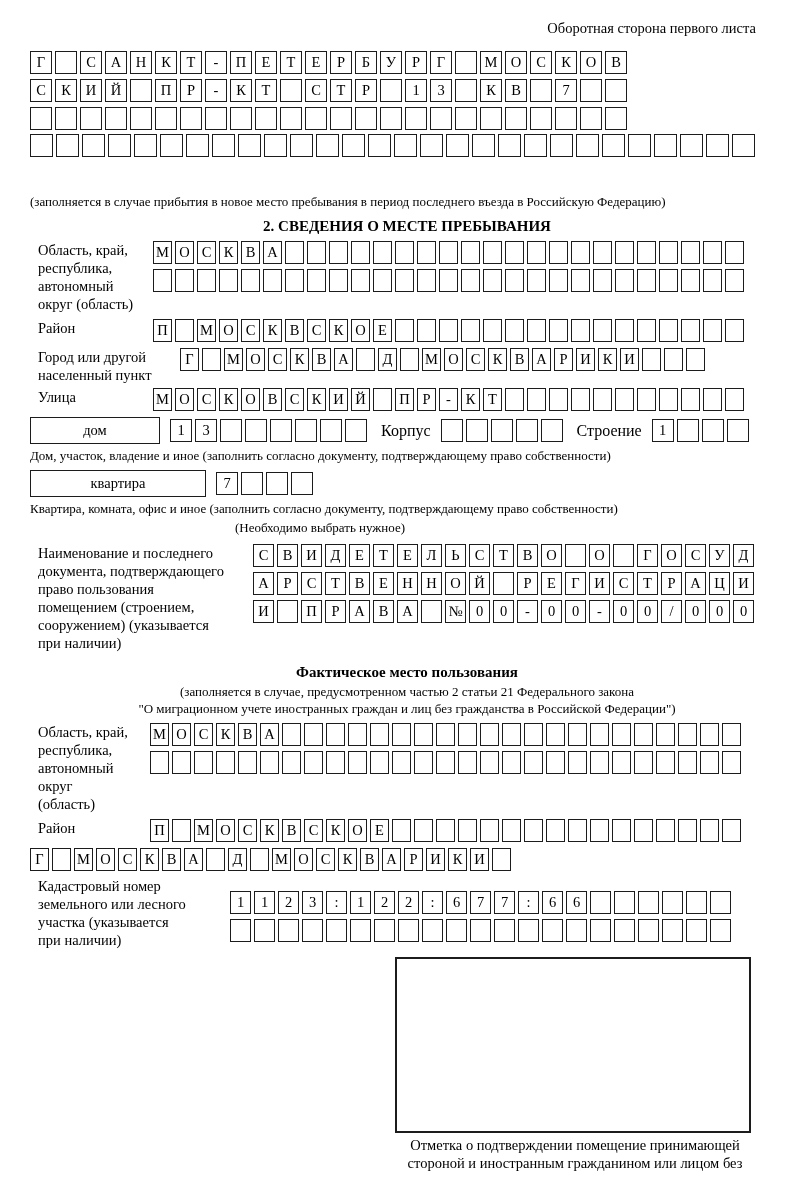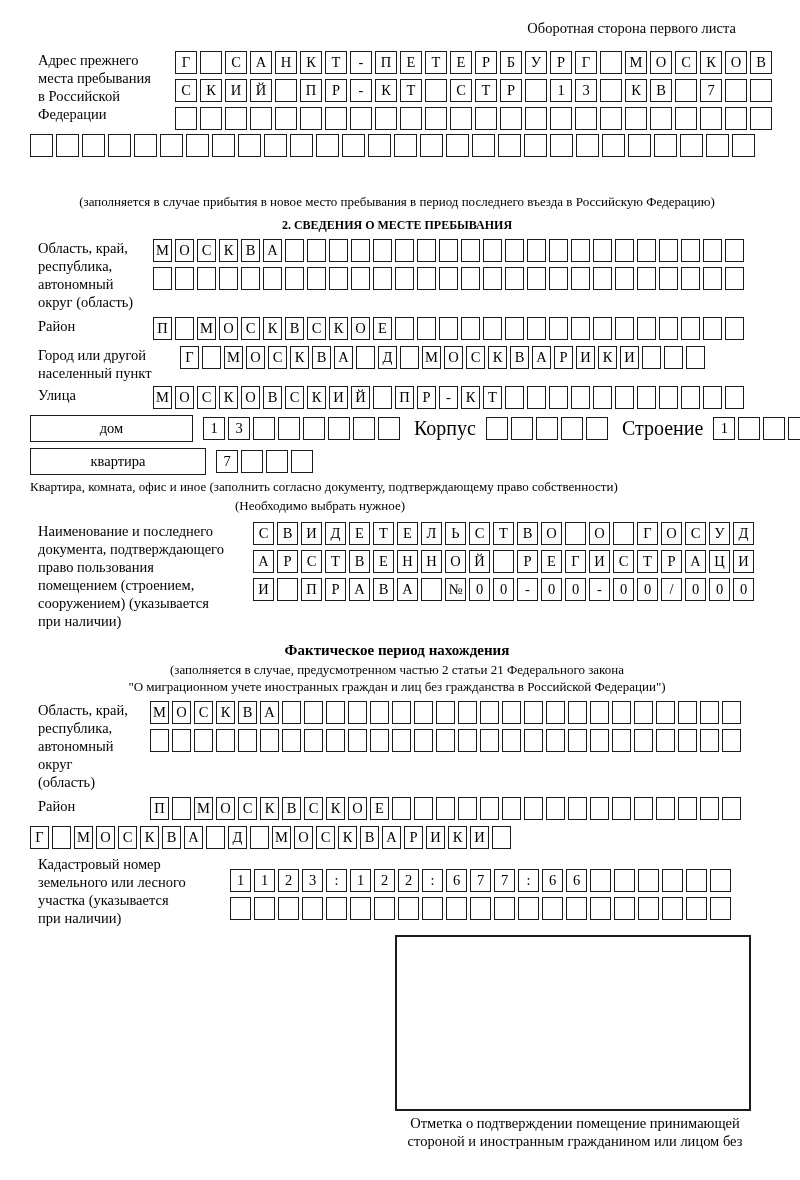--- a/index.html
+++ b/index.html
@@ -1,48 +1,48 @@
 <!DOCTYPE html>
 <html><head>
 <meta charset="utf-8">
 <style>
   html,body{margin:0;padding:0;background:#ffffff;}
   body{width:800px;height:1180px;overflow:hidden;color:#000;
        font-family:"Liberation Serif", serif;}
   .page{position:relative;width:800px;height:1180px;box-sizing:border-box;
-        padding:12px 36px 0 30px;}
+        padding:12px 16px 0 30px;}
   .header-note{text-align:right;font-size:14.5px;padding-right:28px;margin-top:8px;}
 
   .frow{display:flex;align-items:flex-start;}
   .flabel{font-size:14.5px;line-height:18px;flex:none;box-sizing:border-box;padding-left:8px;}
   .w145{width:145px}.w123{width:123px}.w150{width:150px}
   .w120{width:120px}.w200{width:200px}.w223{width:223px}
 
   .box-col{display:flex;flex-direction:column;gap:5px;}
   .box-row{display:flex;gap:3px;}
   .cell{box-sizing:border-box;width:19px;height:23px;border:1.6px solid #1c1c1c;
         display:flex;align-items:center;justify-content:center;
         font-size:14.5px;flex:none;background:#fff;}
   .c24 .cell{width:22px}
   .c21 .cell{width:21px}
   .cw .cell{width:23px}
 
   .caption{font-size:13px;margin-top:4px;}
-  .center{text-align:center;margin-top:37px;}
-  .sec-title{font-weight:bold;font-size:12px;text-align:center;margin-top:8px;}
+  .center{text-align:left;margin-top:37px;}
+  .sec-title{font-weight:bold;font-size:15px;text-align:center;margin-top:8px;}
 
   .mt4{margin-top:4px}.mt6{margin-top:6px}.mt8{margin-top:8px}.mt14{margin-top:14px}
 
   .named-box{box-sizing:border-box;border:1.6px solid #1c1c1c;height:27px;
              display:flex;align-items:center;justify-content:center;
              font-size:14.5px;flex:none;}
-  .nb-dom{width:163px;margin-right:10px;}
+  .nb-dom{width:130px;margin-right:10px;}
   .nb-kv{width:176px;margin-right:10px;}
   .house-row{display:flex;align-items:center;margin-top:6px;}
-  .inline-lbl{font-size:20px;margin:0 10px 0 14px;}
+  .inline-lbl{font-size:16px;margin:0 10px 0 14px;}
 
   .chk-row{display:flex;align-items:center;font-size:14.5px;margin-top:12px;padding-left:8px;}
   .cbox{box-sizing:border-box;width:21px;height:23px;border:1.6px solid #1c1c1c;
         display:flex;align-items:center;justify-content:center;font-size:14px;flex:none;}
   .chk-row .opt{margin:0 14px 0 8px;}
   .chk-row .cl{margin-right:10px;}
   .chk-note{font-size:13px;margin-top:3px;padding-left:205px;}
 
   .sub-title{font-weight:bold;font-size:15px;text-align:center;margin-top:12px;}
   .sub-cap{font-size:13px;text-align:center;margin-top:2px;line-height:17px;}
@@ -53,26 +53,20 @@
                line-height:18px;margin-top:3px;}
 </style>
 </head>
 <body>
 
 <div class="page">
 
   <div class="header-note">Оборотная сторона первого листа</div>
 
   <div class="frow mt14">
-    <div class="flabel w145">
-      <div>Адрес прежнего</div>
-      <div>места пребывания</div>
-      <div>в Российской</div>
-      <div>Федерации</div>
-    </div>
     <div class="box-col">
       <div class="box-row c24">
           <span class="cell">Г</span>
           <span class="cell"></span>
           <span class="cell">С</span>
           <span class="cell">А</span>
           <span class="cell">Н</span>
           <span class="cell">К</span>
           <span class="cell">Т</span>
           <span class="cell">-</span>
@@ -370,20 +364,21 @@
         <span class="cell"></span>
       </div>
     <span class="inline-lbl">Строение</span>
     <div class="box-row c24">
         <span class="cell">1</span>
         <span class="cell"></span>
         <span class="cell"></span>
         <span class="cell"></span>
       </div>
   </div>
+  <div class="caption">Дом, участок, владение и иное (заполнить согласно документу, подтверждающему право собственности)</div>
 
   <div class="house-row">
     <div class="named-box nb-kv">квартира</div>
     <div class="box-row c24">
         <span class="cell">7</span>
         <span class="cell"></span>
         <span class="cell"></span>
         <span class="cell"></span>
       </div>
   </div>
@@ -466,21 +461,21 @@
           <span class="cell">0</span>
           <span class="cell">0</span>
           <span class="cell">/</span>
           <span class="cell">0</span>
           <span class="cell">0</span>
           <span class="cell">0</span>
         </div>
     </div>
   </div>
 
-  <div class="sub-title">Фактическое период нахождения</div>
+  <div class="sub-title">Фактическое место пользования</div>
   <div class="sub-cap">
     <div>(заполняется в случае, предусмотренном частью 2 статьи 21 Федерального закона</div>
     <div>"О миграционном учете иностранных граждан и лиц без гражданства в Российской Федерации")</div>
   </div>
 
   <div class="frow mt6">
     <div class="flabel w120">
       <div>Область, край,</div>
       <div>республика,</div>
       <div>автономный округ</div>

